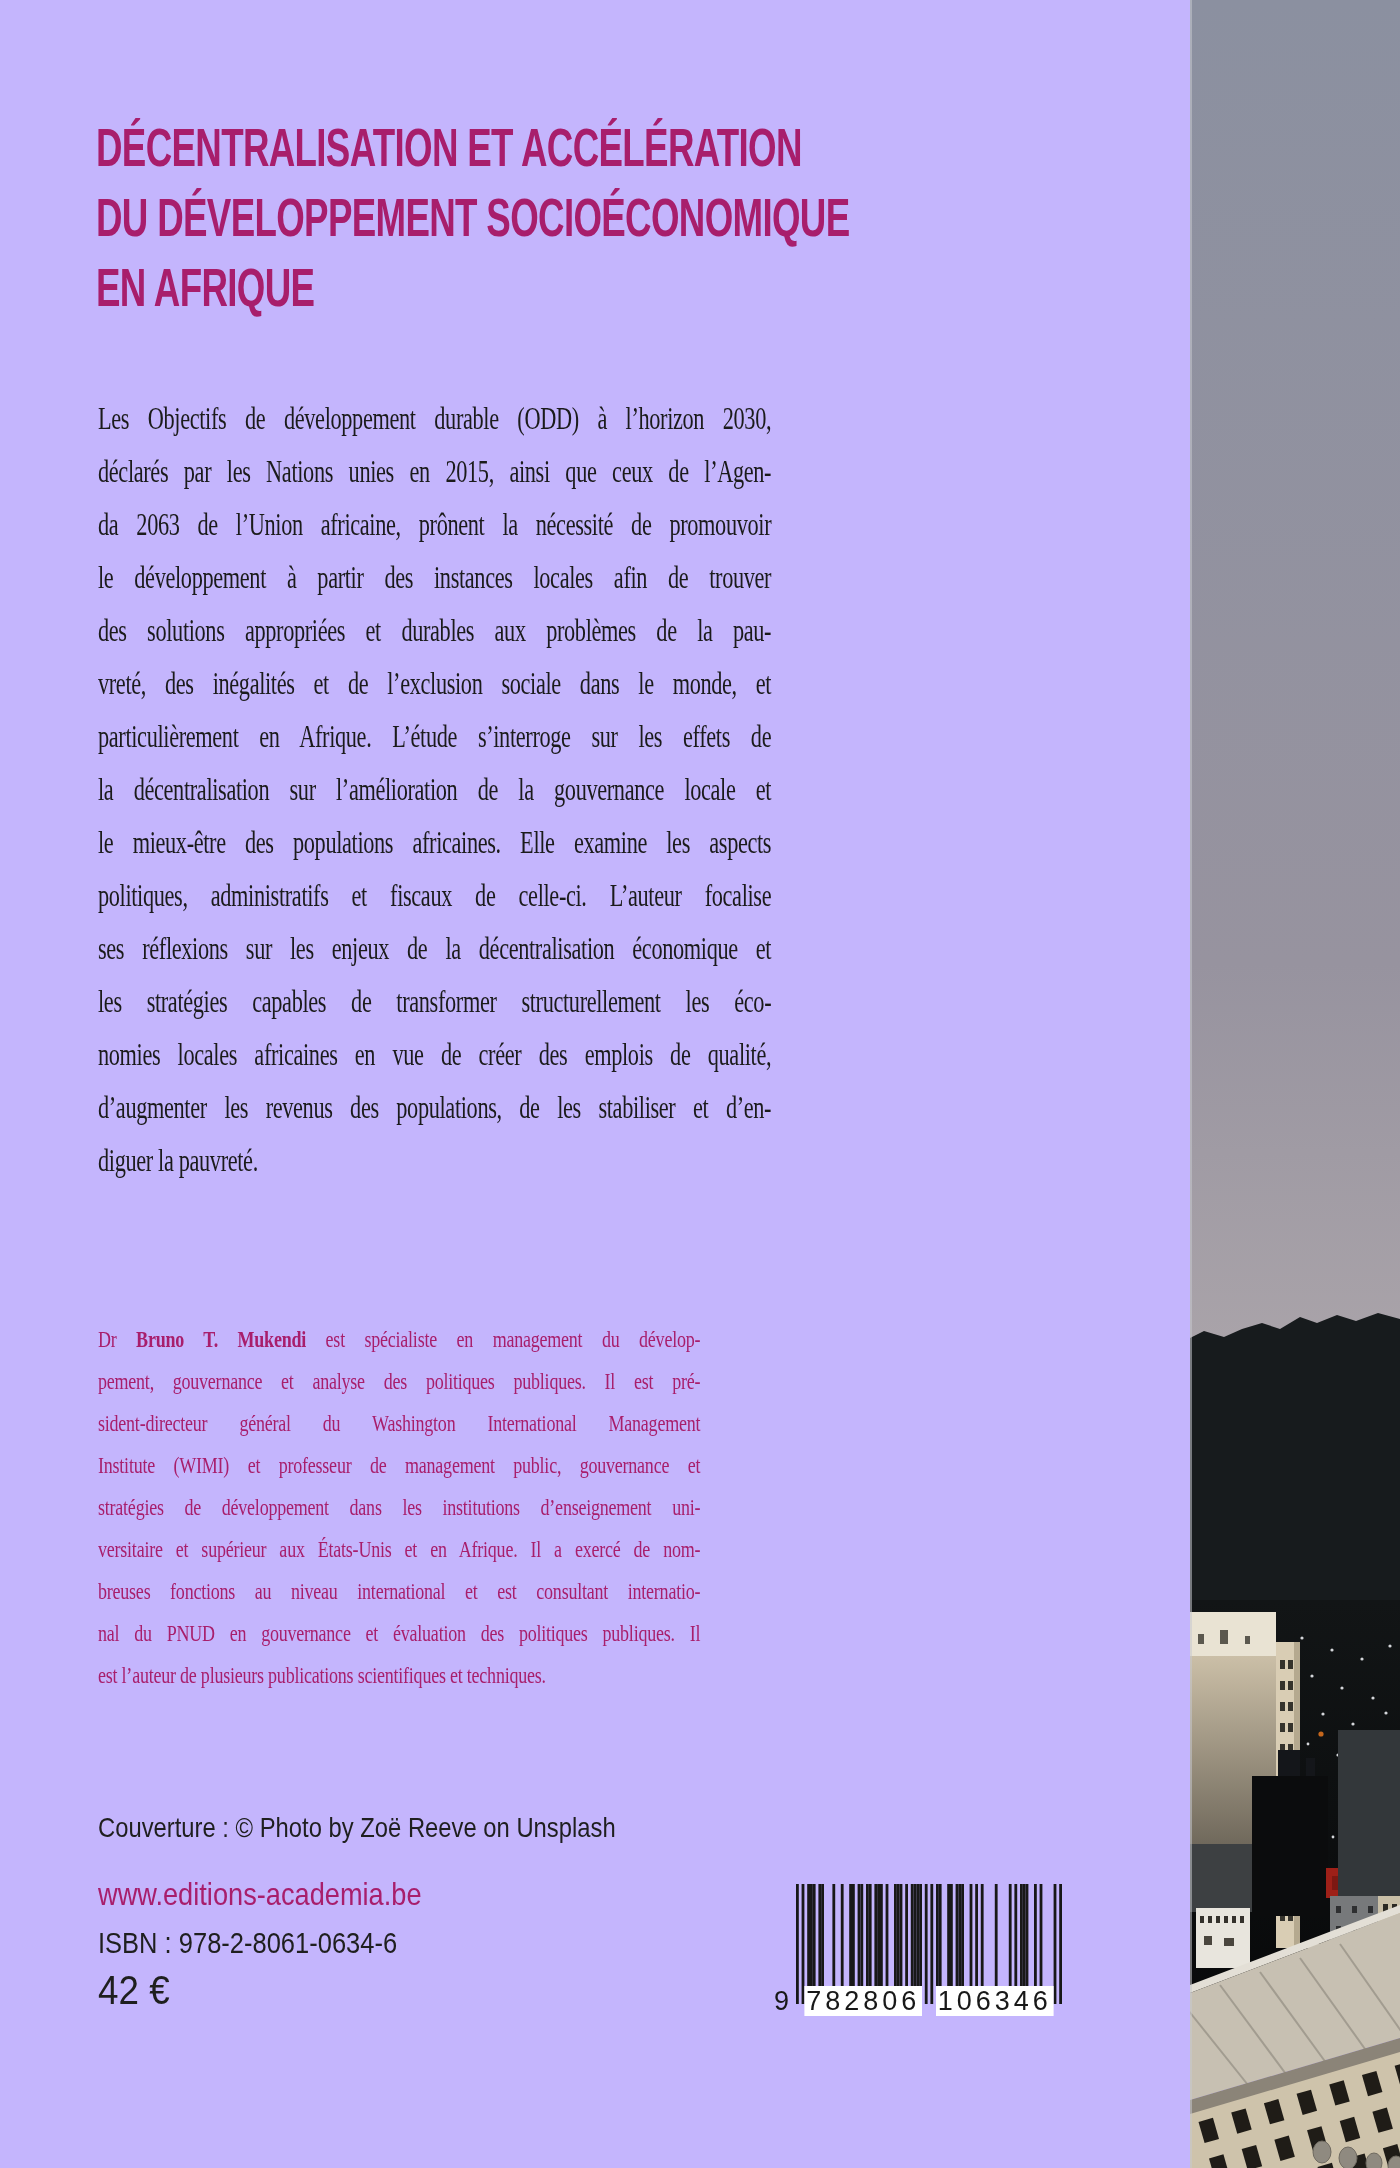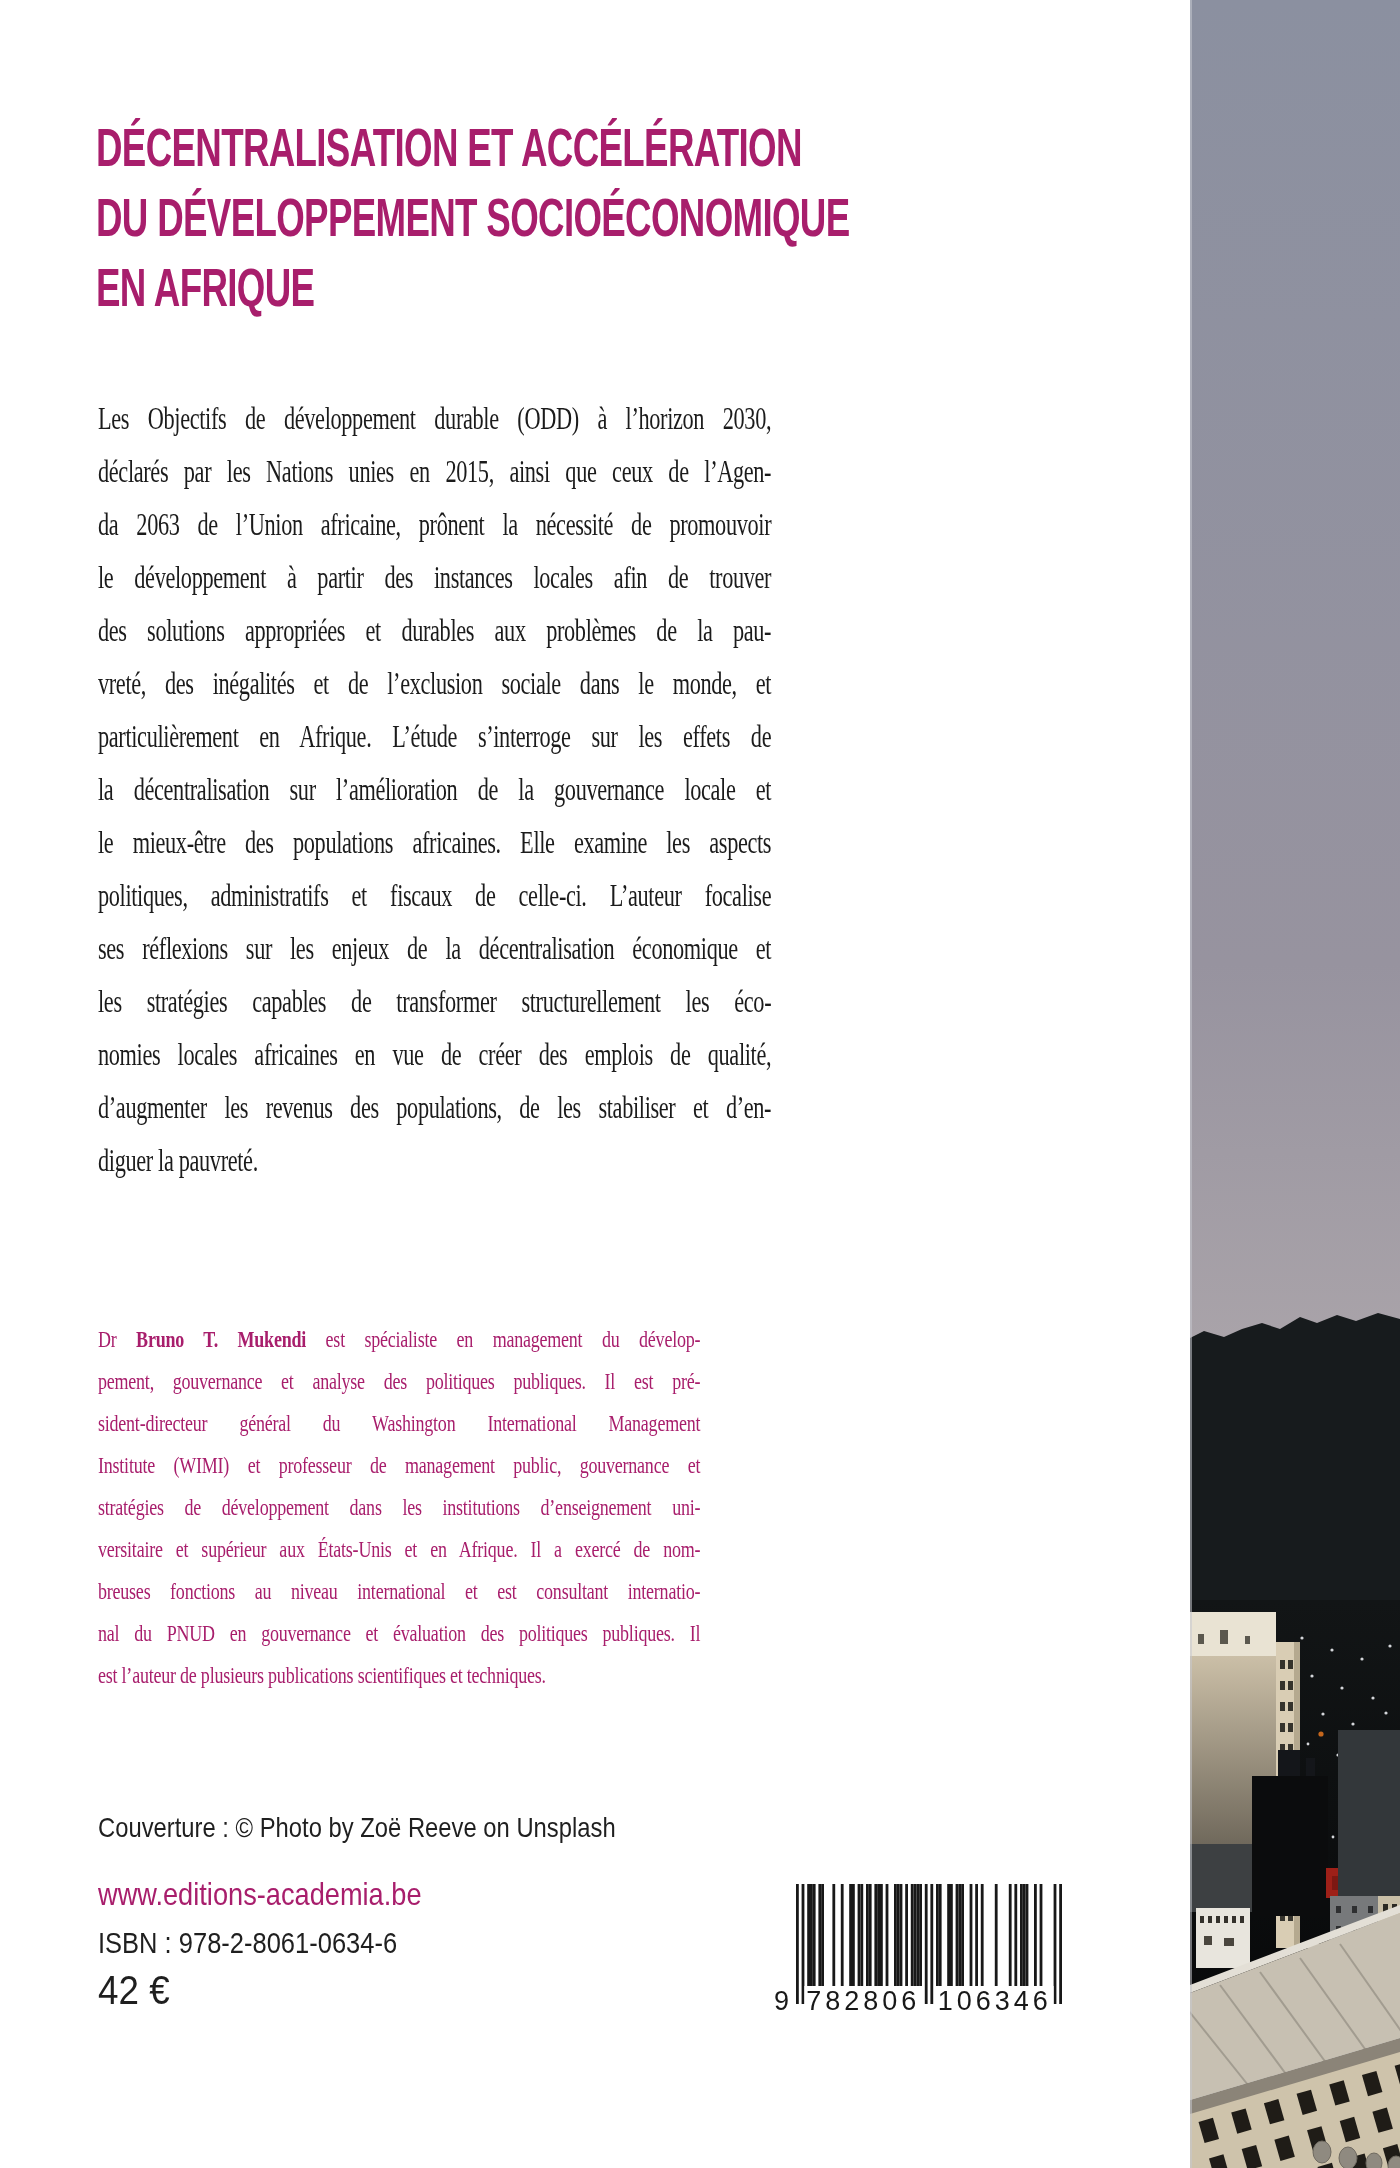--- a/index.html
+++ b/index.html
@@ -1,20 +1,20 @@
 <!DOCTYPE html>
 <html style="--accent: #A81E6C; --text: #1B1B1B; --sky: #8C91A0; --mountain: #171B1D; --city-dark: #0A0C0D; --building-beige: #CEC3AB; --building-red: #9E2018;"><head>
 <meta charset="utf-8">
 <style>
   :root{
     --accent:#A81E6C; --text:#1B1B1B; --sky:#8C91A0;
   }
   html,body{margin:0;padding:0;background:#e8e8e8;}
   .cover{
-    position:relative; width:1400px; height:2168px; background:#ffffff;
+    position:relative; width:1400px; height:2168px; background:#c4b5fd;
     overflow:hidden; font-family:"Liberation Serif", serif;
   }
   
   .title{
     position:absolute; left:96px; top:112px; width:1150px;
     font-family:"Liberation Sans", sans-serif; font-weight:bold;
     font-size:54px; line-height:70px; letter-spacing:-1px;
     color:var(--accent);
     transform:scaleX(.68); transform-origin:0 0;
     white-space:nowrap;

